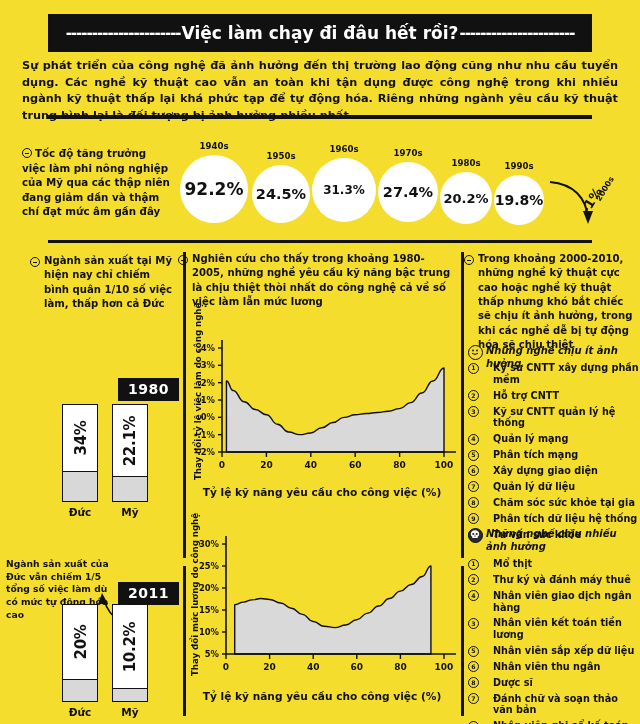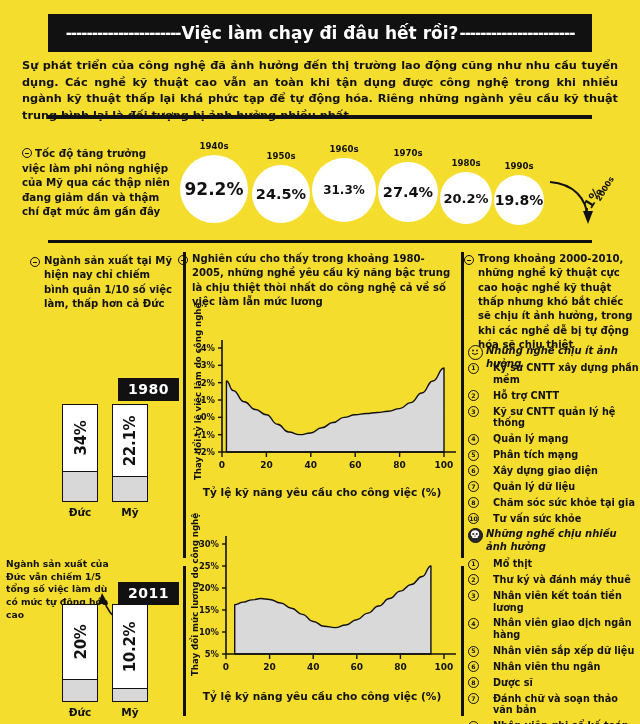--- a/index.html
+++ b/index.html
@@ -370,20 +370,24 @@
       </div>
       <div class="job-item">
         <span class="num-badge">7</span>
         <span>Quản lý dữ liệu</span>
       </div>
       <div class="job-item">
         <span class="num-badge">8</span>
         <span>Chăm sóc sức khỏe tại gia</span>
       </div>
       <div class="job-item">
+        <span class="num-badge">9</span>
+        <span>Phân tích dữ liệu hệ thống</span>
+      </div>
+      <div class="job-item">
         <span class="num-badge">10</span>
         <span>Tư vấn sức khỏe</span>
       </div>
     </div>
 
   <div class="list-head" id="head-bad">
     <span class="face-icon skull">
       <svg width="12" height="12" viewBox="0 0 12 12" style="position:absolute;left:0;top:0;">
         <path d="M6 1.2 C3.3 1.2 1.8 3 1.8 5 C1.8 6.3 2.6 7.2 3.3 7.7 L3.3 9 L8.7 9 L8.7 7.7 C9.4 7.2 10.2 6.3 10.2 5 C10.2 3 8.7 1.2 6 1.2 Z" fill="#fff"></path>
         <circle cx="4.3" cy="5" r="1.1" fill="#2A2A2A"></circle>
@@ -396,28 +400,28 @@
   <div class="job-list" id="list-bad">
       <div class="job-item">
         <span class="num-badge">1</span>
         <span>Mổ thịt</span>
       </div>
       <div class="job-item">
         <span class="num-badge">2</span>
         <span>Thư ký và đánh máy thuê</span>
       </div>
       <div class="job-item">
+        <span class="num-badge">4</span>
+        <span>Nhân viên giao dịch ngân hàng</span>
+      </div>
+      <div class="job-item">
         <span class="num-badge">3</span>
         <span>Nhân viên kết toán tiền lương</span>
       </div>
       <div class="job-item">
-        <span class="num-badge">4</span>
-        <span>Nhân viên giao dịch ngân hàng</span>
-      </div>
-      <div class="job-item">
         <span class="num-badge">5</span>
         <span>Nhân viên sắp xếp dữ liệu</span>
       </div>
       <div class="job-item">
         <span class="num-badge">6</span>
         <span>Nhân viên thu ngân</span>
       </div>
       <div class="job-item">
         <span class="num-badge">8</span>
         <span>Dược sĩ</span>

